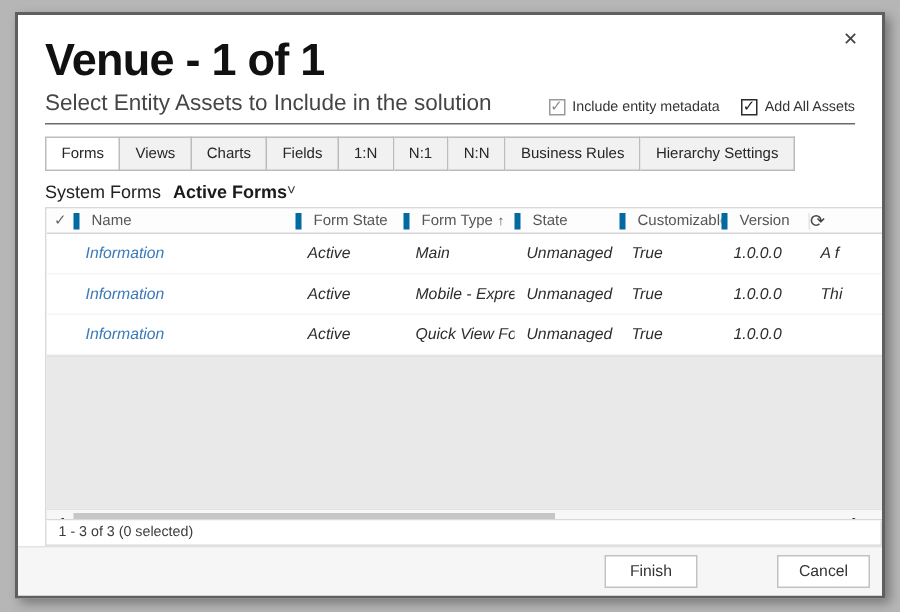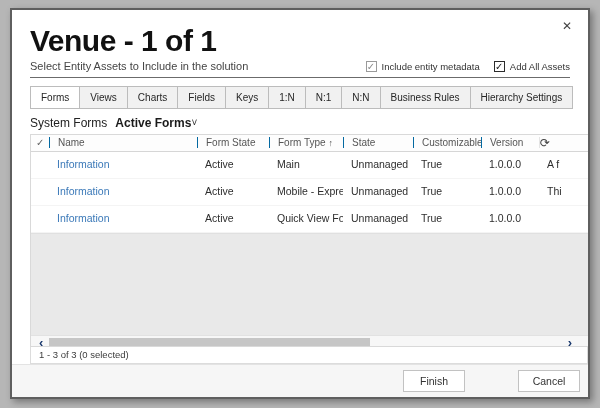--- a/index.html
+++ b/index.html
@@ -35,21 +35,21 @@
     color: #111;
     line-height: 33px;
     letter-spacing: -0.5px;
   }
   .subhead {
     display: flex;
     justify-content: space-between;
     align-items: flex-end;
     margin-top: 3px;
   }
-  .subtitle { font-size: 11px; color: #454545; }
+  .subtitle { font-size: 15px; color: #454545; }
   .checks { display: flex; align-items: center; gap: 14px; }
   .chk { display: flex; align-items: center; gap: 5px; cursor: pointer; }
   .chk-box {
     width: 11px; height: 11px;
     border: 1px solid #2b2b2b;
     background: #fff;
     font-size: 10px;
     line-height: 9px;
     text-align: center;
     color: #1a1a1a;
@@ -100,21 +100,21 @@
     background: #fdfdfd;
     border-bottom: 1px solid #d6d6d6;
     position: relative;
   }
   .gcell {
     font-size: 10px;
     color: #555;
     padding-left: 8px;
     white-space: nowrap;
     overflow: hidden;
-    border-left: 1px solid #0369a1;
+    border-left: 4px solid #0369a1;
     height: 11px;
     line-height: 11px;
   }
   .gcell:first-child { border-left: none; }
   .c-check { width: 18px; padding-left: 5px; }
   .c-name  { width: 148px; }
   .c-fstate{ width: 72px; }
   .c-ftype { width: 74px; }
   .c-state { width: 70px; }
   .c-cust  { width: 68px; }
@@ -130,21 +130,21 @@
     cursor: pointer;
   }
   .grow {
     display: flex;
     align-items: center;
     height: 27px;
     background: #fff;
     border-bottom: 1px solid #f4f4f4;
     cursor: pointer;
   }
-  .grow .gcell { border-left: none; color: #2d2d2d; font-size: 10.5px; height: auto; line-height: 27px; }
+  .grow .gcell { border-left: none; color: #2d2d2d; font-size: 10.5px; height: auto; line-height: 27px; font-style: italic; }
   .name-link { color: #3b79b8; font-size: 10.5px; text-decoration: none; }
   .gfiller {
     height: 102px;
     background: #e9e9e9;
     border-top: 1px solid #e0e0e0;
   }
   .hscroll {
     height: 14px;
     background: #f7f7f7;
     border-top: 1px solid #e2e2e2;
@@ -225,21 +225,20 @@
       </div>
     </div>
     <div class="divider"></div>
   </div>
 
   <div class="tabs">
     <div class="tab active">Forms</div>
     <div class="tab">Views</div>
     <div class="tab">Charts</div>
     <div class="tab">Fields</div>
-    <div class="tab">Keys</div>
     <div class="tab">1:N</div>
     <div class="tab">N:1</div>
     <div class="tab">N:N</div>
     <div class="tab">Business Rules</div>
     <div class="tab">Hierarchy Settings</div>
   </div>
 
   <div class="viewbar">
     <span class="entity-label">System Forms</span>
     <span class="view-selector">

